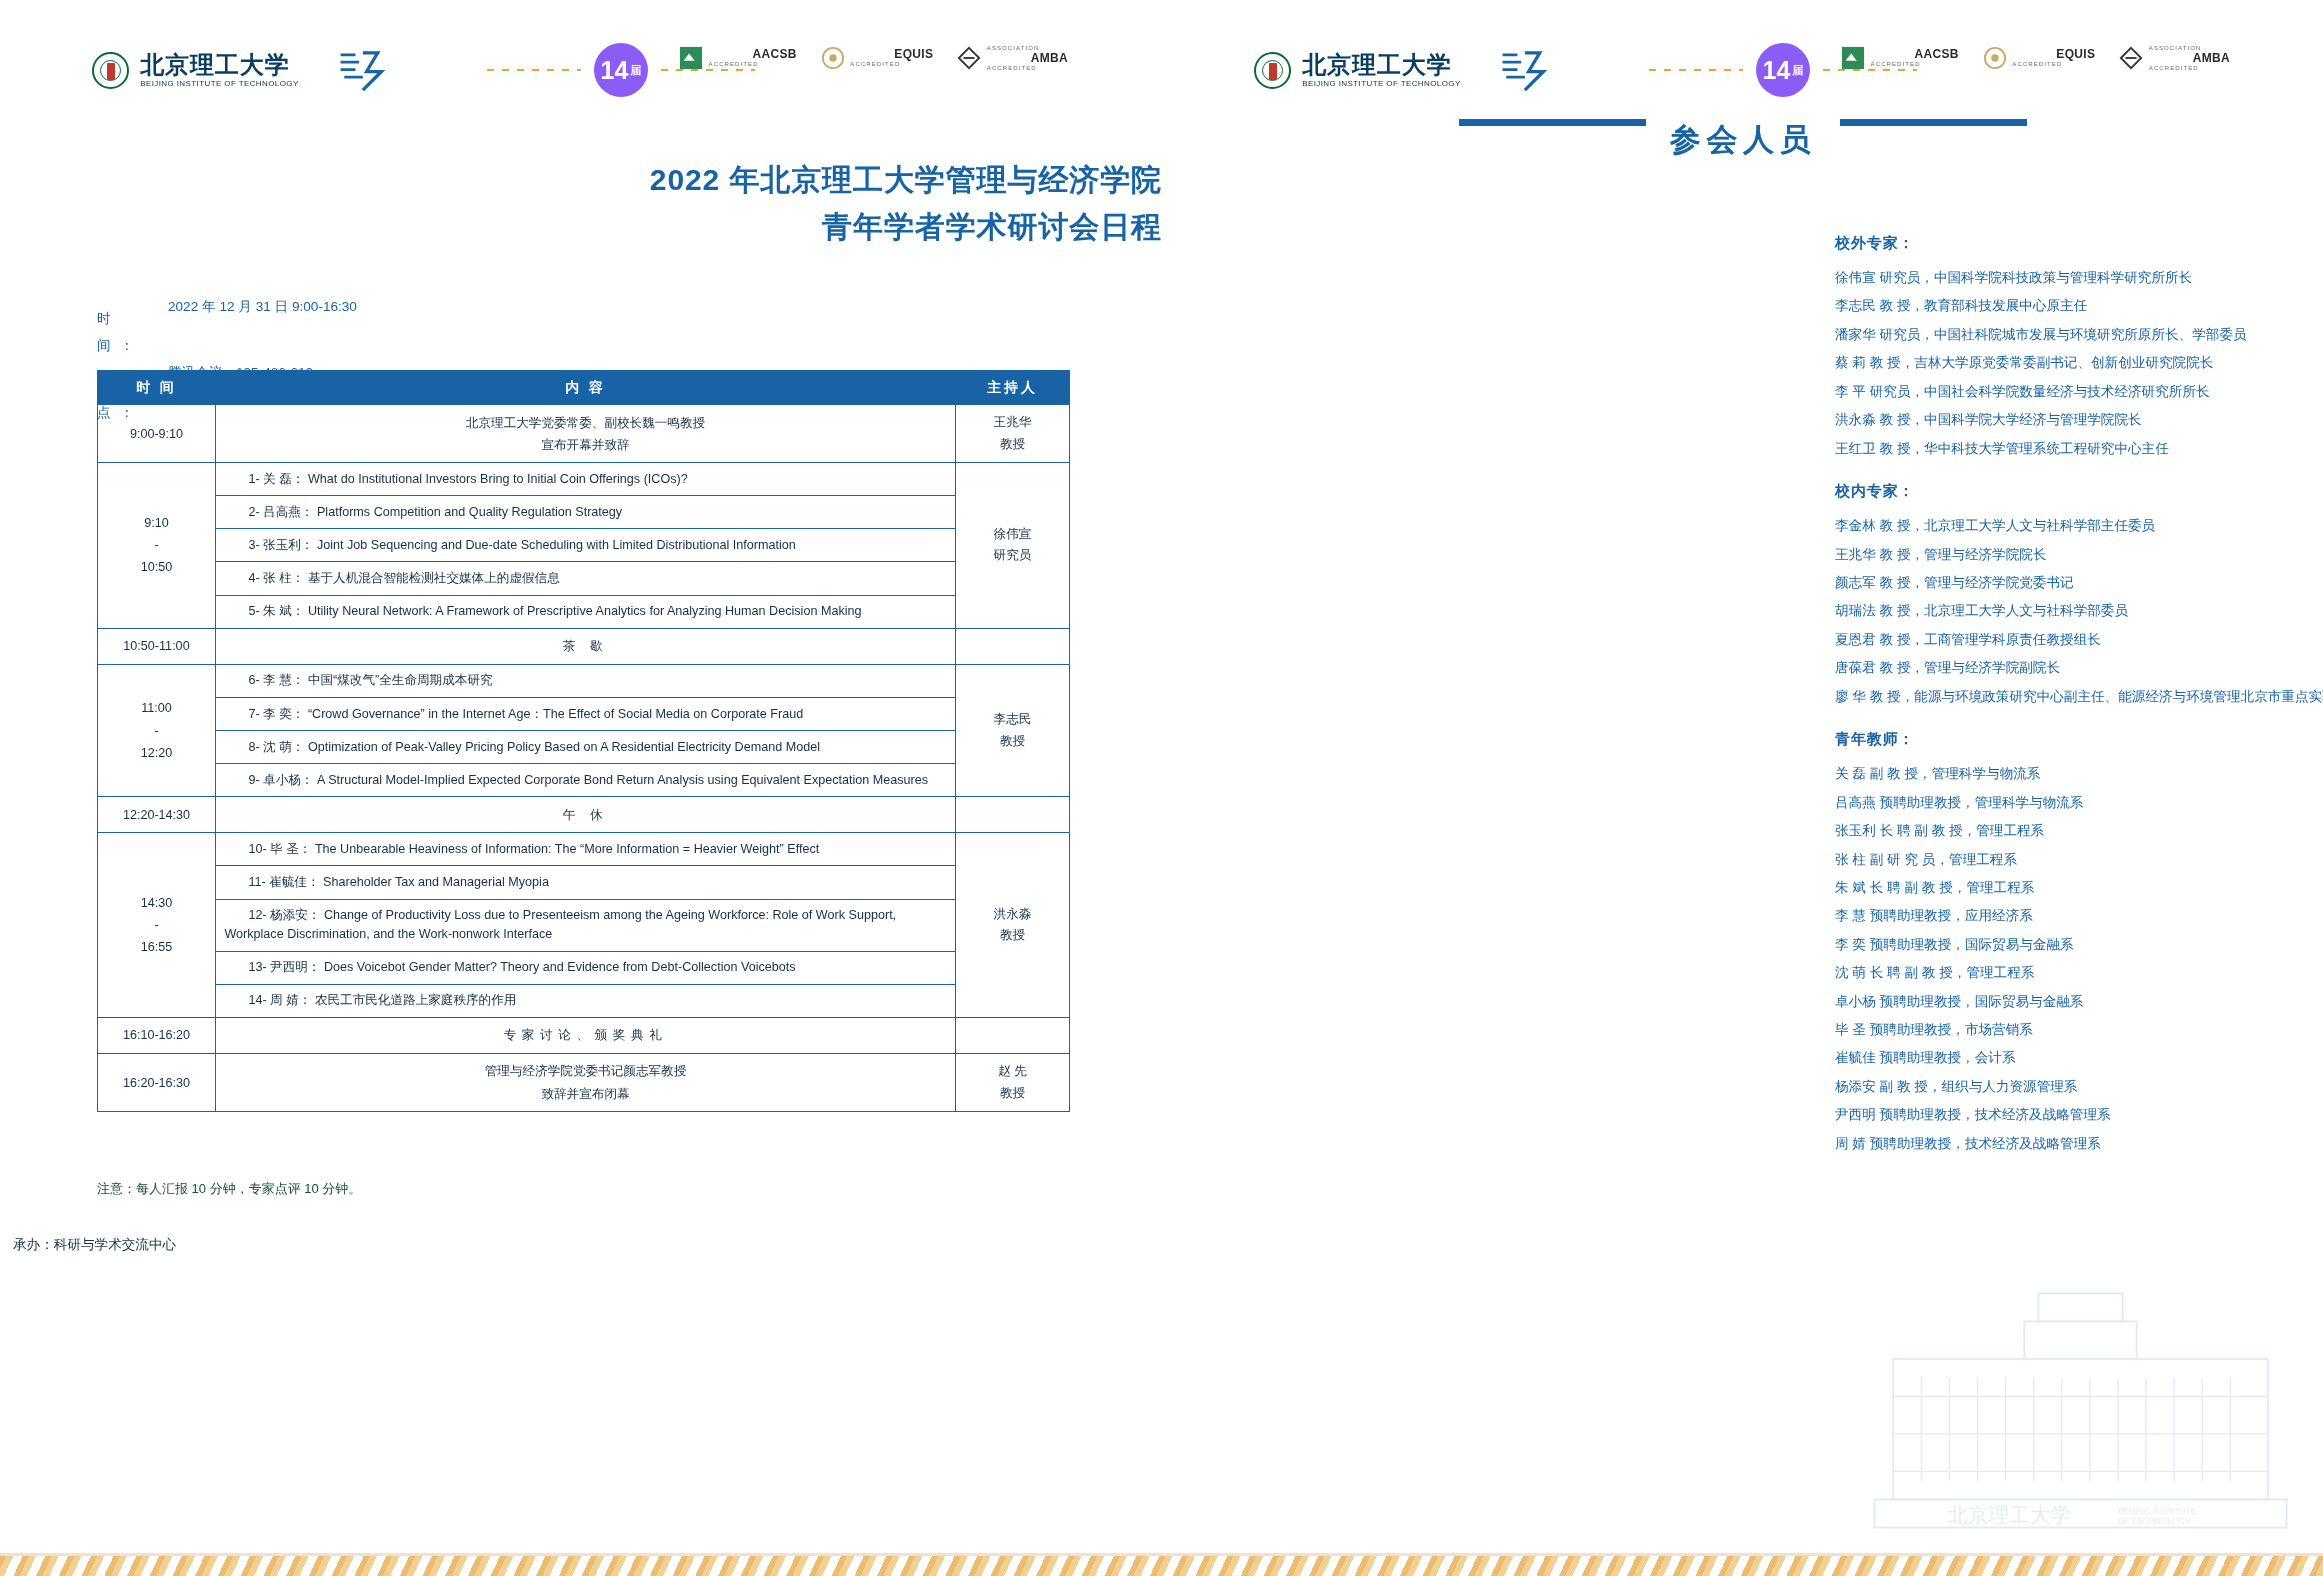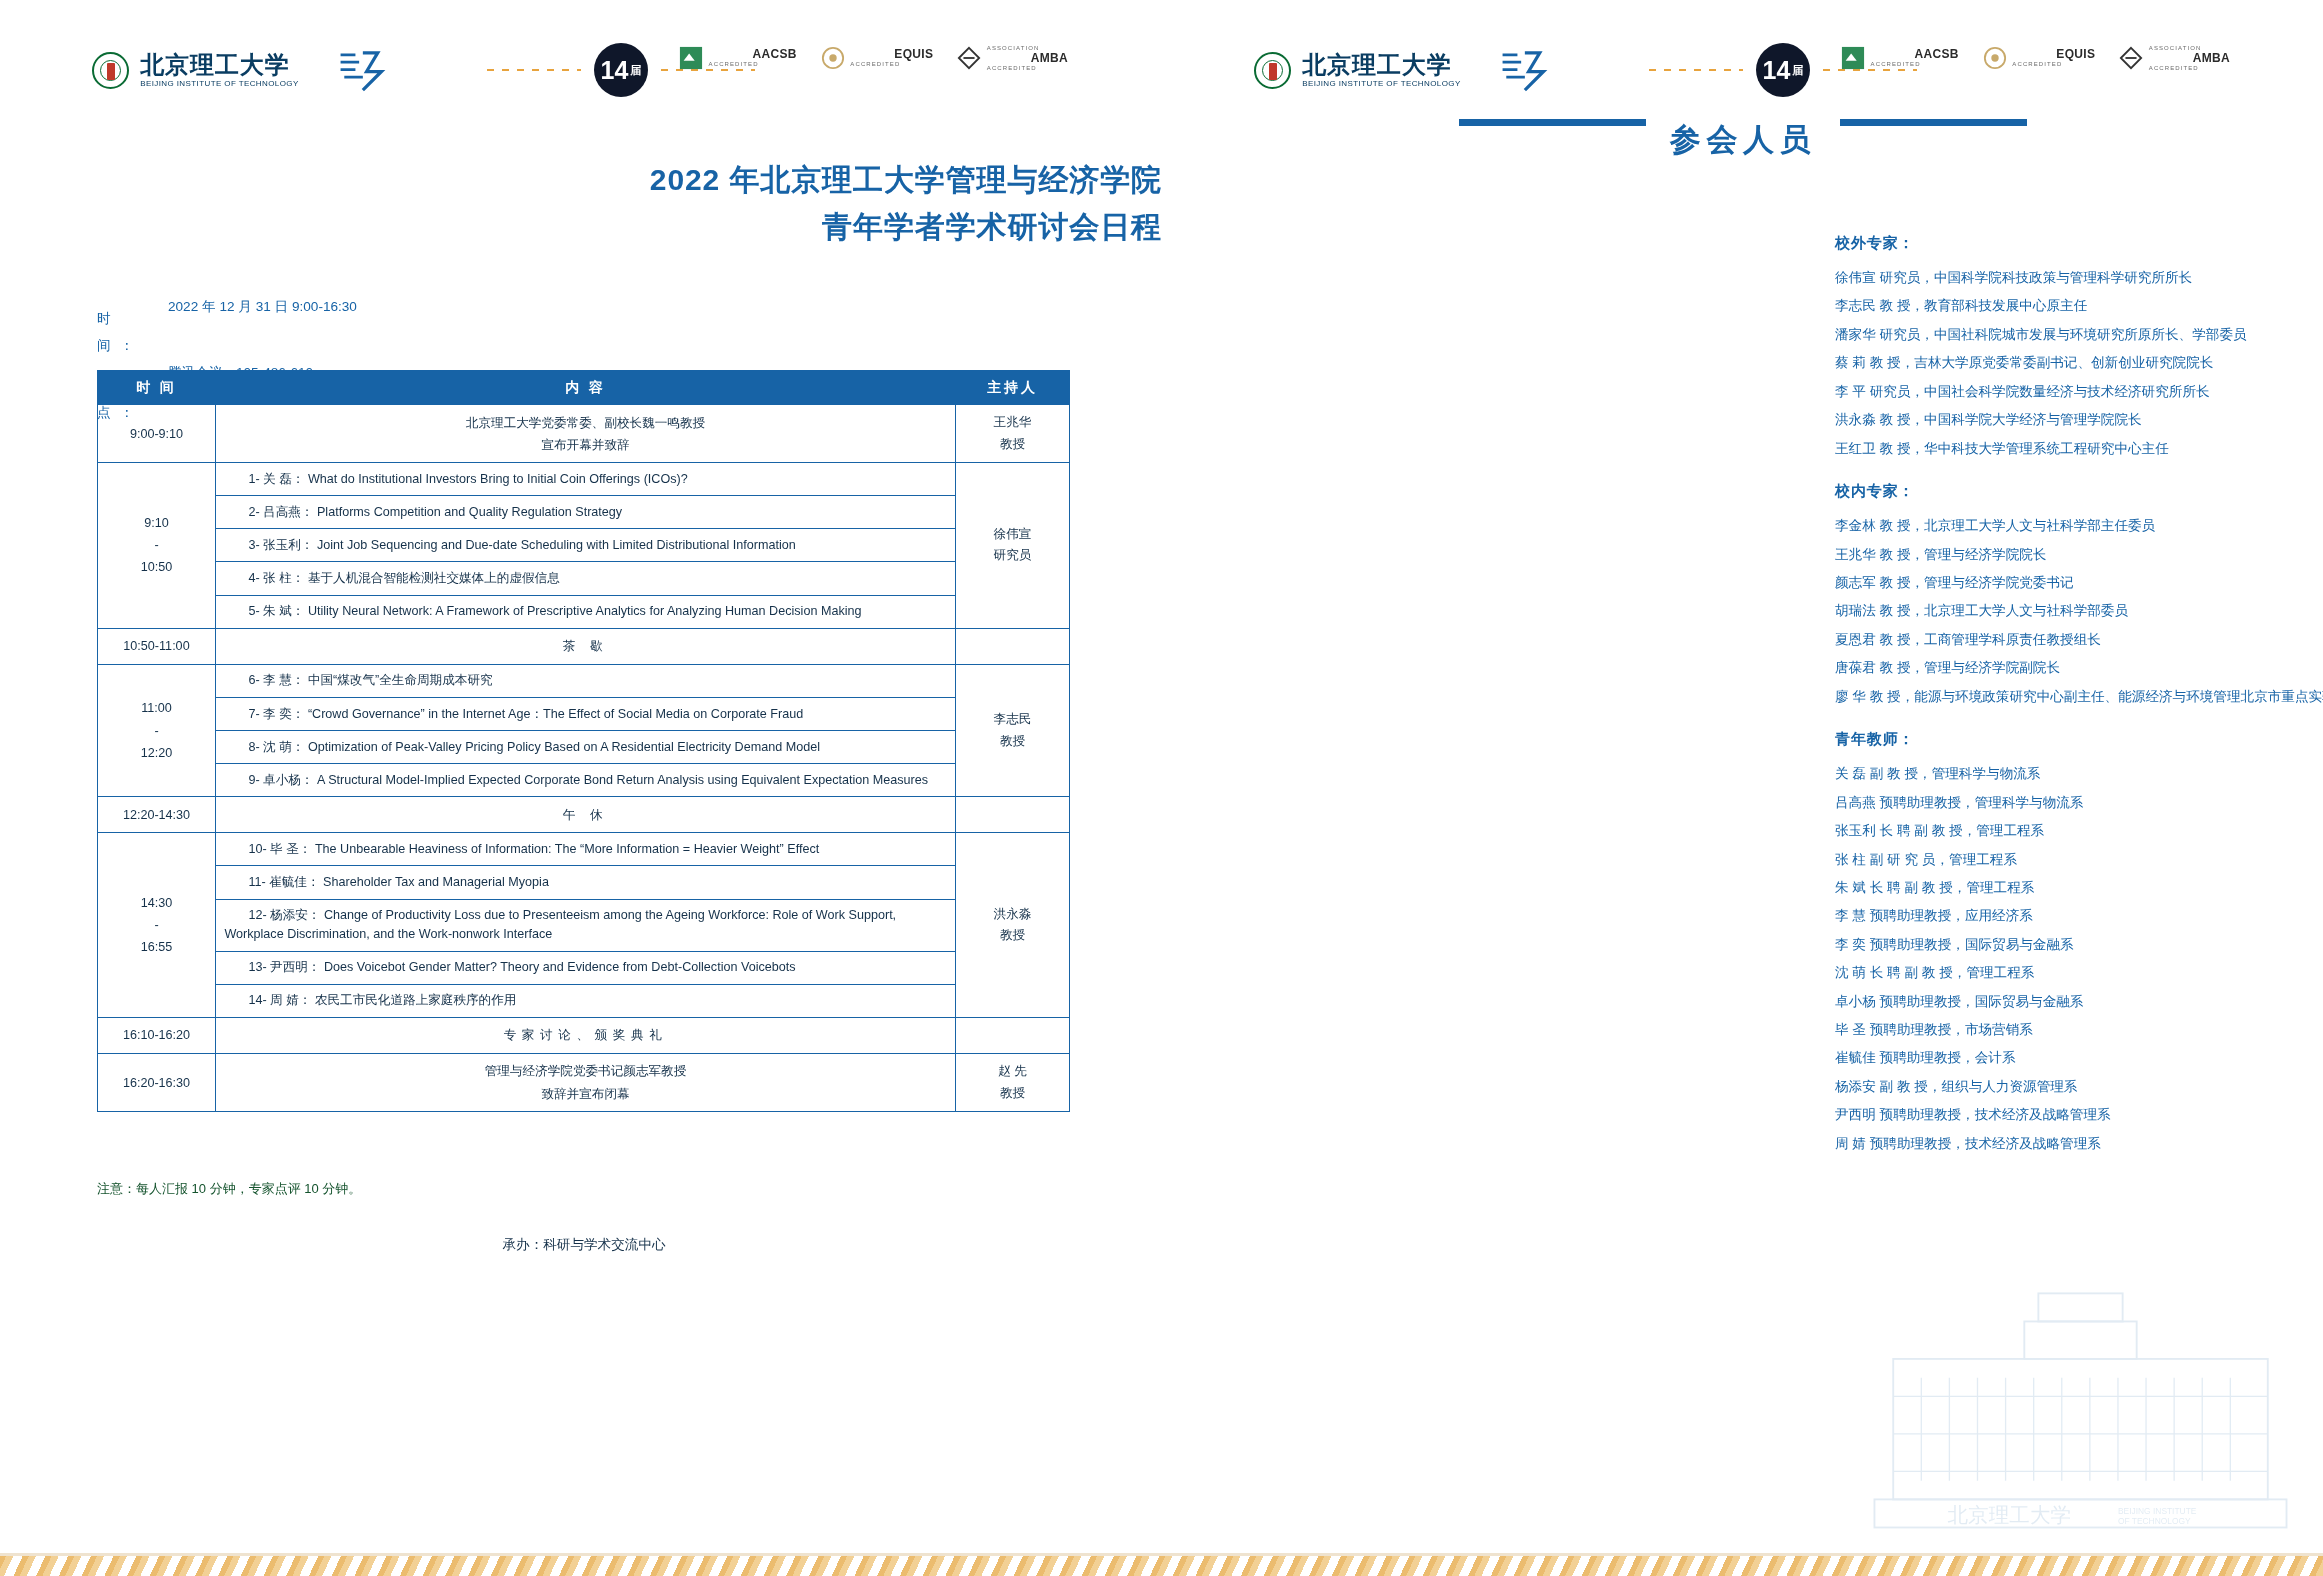--- a/index.html
+++ b/index.html
@@ -42,21 +42,21 @@
   .bit-en { font-size:8px; color:#0a3d62; letter-spacing:0.4px; margin-top:2.8px; }
   .mem-logo {
     position:absolute; left:335px; top:49px; width:52px; height:45px;
     color:#1763a6;
   }
   .mem-logo svg { display:block; }
 
   .anniv-wrap { position:absolute; left:487px; top:43px; display:flex; align-items:center; }
   .dash-left, .dash-right { width:94px; height:1.9px; background:linear-gradient(to right,#e8a33d 0 7.5px,transparent 7.5px 15px); background-size:15px 1.9px; background-repeat:repeat-x; }
   .anniv-circle {
-    width:54px; height:54px; border-radius:50%; background:#0f172a;
+    width:54px; height:54px; border-radius:50%; background:#8b5cf6;
     color:#fff; display:flex; align-items:center; justify-content:center;
     margin:0 13px; font-weight:bold;
   }
   .anniv-num { font-size:25px; line-height:54px; }
   .anniv-unit { font-size:11.2px; line-height:54px; margin-left:1.9px; }
 
   .accred { position:absolute; right:94px; top:45px; display:flex; align-items:center; gap:24px; }
   .acc-item { display:flex; align-items:center; gap:5.6px; }
   .acc-mark { width:24px; height:24px; }
   .acc-txt { line-height:1.1; }
@@ -87,21 +87,21 @@
   }
   .col-time { width:118px; text-align:center; }
   .col-mid  { width:740px; }
   .col-host { width:114px; text-align:center; }
   .tcell { text-align:center; font-size:12.6px; line-height:1.75; }
   .hcell { text-align:center; font-size:12.6px; line-height:1.7; }
   .center-row { text-align:center; letter-spacing:5.6px; }
   .item { line-height:1.5; }
   .item-idx { white-space:nowrap;margin-left:24px; }
   .note { position:absolute; left:97px; top:1180px; font-size:13px; color:#14532d; }
-  .host-foot { position:absolute; left:3px; top:1236px; width:1162px; text-align:center; font-size:13.6px; color:#15314a; }
+  .host-foot { position:absolute; left:13px; top:1236px; width:1162px; font-size:13.6px; color:#15314a; }
 
   
   .rt-title { position:absolute; top:119px; left:0; width:1162px; height:66px; display:flex; justify-content:center; gap:24px; }
   .rt-bar { width:187px; height:6.6px; background:#1763a6; }
   .rt-text { font-size:31px; font-weight:bold; color:#1763a6; letter-spacing:5.6px; }
 
   .groups { position:absolute; left:673px; top:234px; width:1068px; }
   .grp { margin-bottom:19px; }
   .grp-title { font-size:15px; font-weight:bold; color:#1763a6; margin-bottom:11.2px; letter-spacing:0.9px; }
   .prow { font-size:13.6px; color:#1763a6; line-height:1.68; padding:2.8px 0; white-space:nowrap; }

